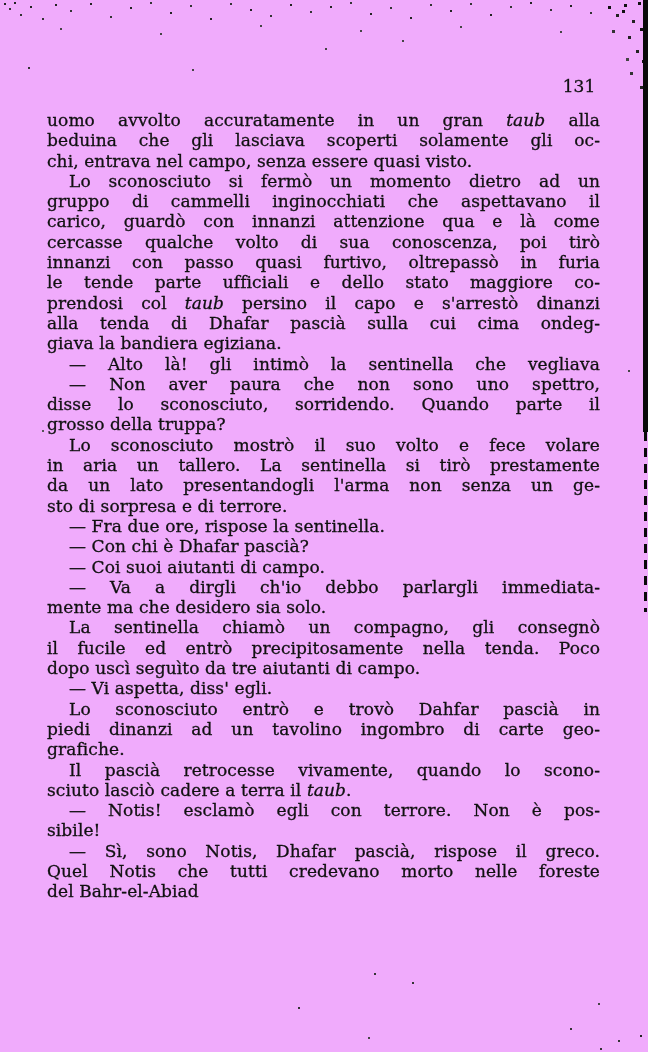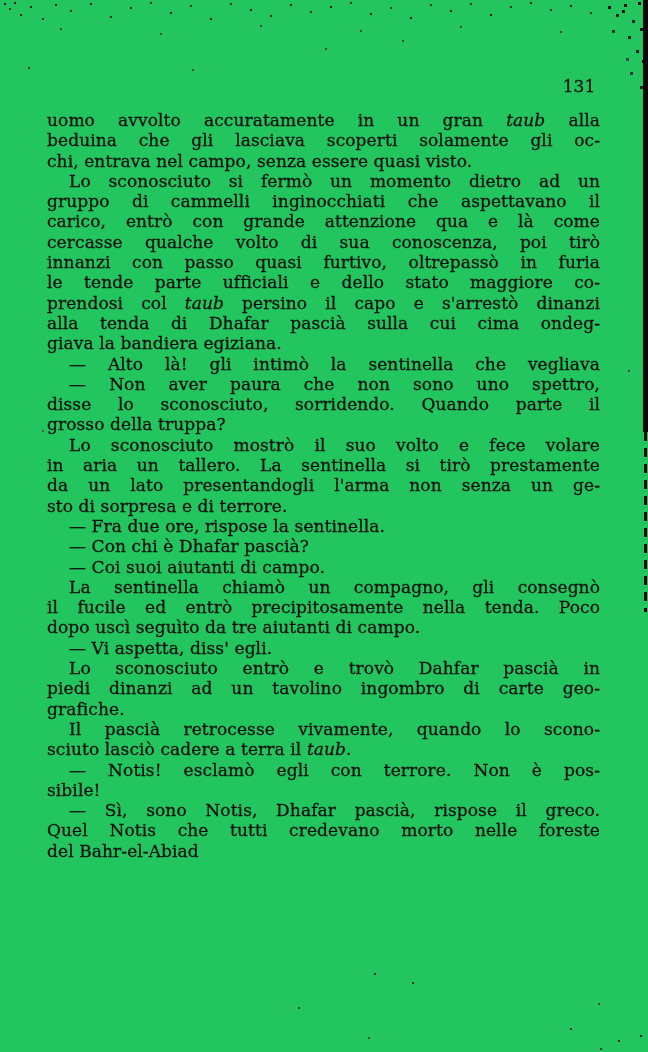--- a/index.html
+++ b/index.html
@@ -1,20 +1,20 @@
 <!DOCTYPE html>
 <html><head>
 <meta charset="utf-8">
 <style>
   html, body { margin: 0; padding: 0; background: #e8e8e8; }
   .page {
     position: relative;
     width: 648px;
     height: 1052px;
-    background: #22c55e;
+    background: #f0abfc;
     overflow: hidden;
     font-family: "DejaVu Serif", serif;
     color: #111111;
     -webkit-text-stroke: 0.3px #111111;
   }
   .page-number {
     position: absolute;
     top: 76px;
     left: 558px;
     width: 42px;
@@ -105,21 +105,21 @@
 
   <div class="text-block">
       <div>
         <div class="line">uomo avvolto accuratamente in un gran <i>taub</i> alla</div>
         <div class="line">beduina che gli lasciava scoperti solamente gli oc-</div>
         <div class="line last">chi, entrava nel campo, senza essere quasi visto.</div>
       </div>
       <div>
         <div class="line indent">Lo sconosciuto si fermò un momento dietro ad un</div>
         <div class="line">gruppo di cammelli inginocchiati che aspettavano il</div>
-        <div class="line">carico, entrò con grande attenzione qua e là come</div>
+        <div class="line">carico, guardò con innanzi attenzione qua e là come</div>
         <div class="line">cercasse qualche volto di sua conoscenza, poi tirò</div>
         <div class="line">innanzi con passo quasi furtivo, oltrepassò in furia</div>
         <div class="line">le tende parte ufficiali e dello stato maggiore co-</div>
         <div class="line">prendosi col <i>taub</i> persino il capo e s'arrestò dinanzi</div>
         <div class="line">alla tenda di Dhafar pascià sulla cui cima ondeg-</div>
         <div class="line last">giava la bandiera egiziana.</div>
       </div>
       <div>
         <div class="line indent">— Alto là! gli intimò la sentinella che vegliava</div>
       </div>
@@ -137,20 +137,24 @@
       <div>
         <div class="line indent last">— Fra due ore, rispose la sentinella.</div>
       </div>
       <div>
         <div class="line indent last">— Con chi è Dhafar pascià?</div>
       </div>
       <div>
         <div class="line indent last">— Coi suoi aiutanti di campo.</div>
       </div>
       <div>
+        <div class="line indent">— Va a dirgli ch'io debbo parlargli immediata-</div>
+        <div class="line last">mente ma che desidero sia solo.</div>
+      </div>
+      <div>
         <div class="line indent">La sentinella chiamò un compagno, gli consegnò</div>
         <div class="line">il fucile ed entrò precipitosamente nella tenda. Poco</div>
         <div class="line last">dopo uscì seguìto da tre aiutanti di campo.</div>
       </div>
       <div>
         <div class="line indent last">— Vi aspetta, diss' egli.</div>
       </div>
       <div>
         <div class="line indent">Lo sconosciuto entrò e trovò Dahfar pascià in</div>
         <div class="line">piedi dinanzi ad un tavolino ingombro di carte geo-</div>

